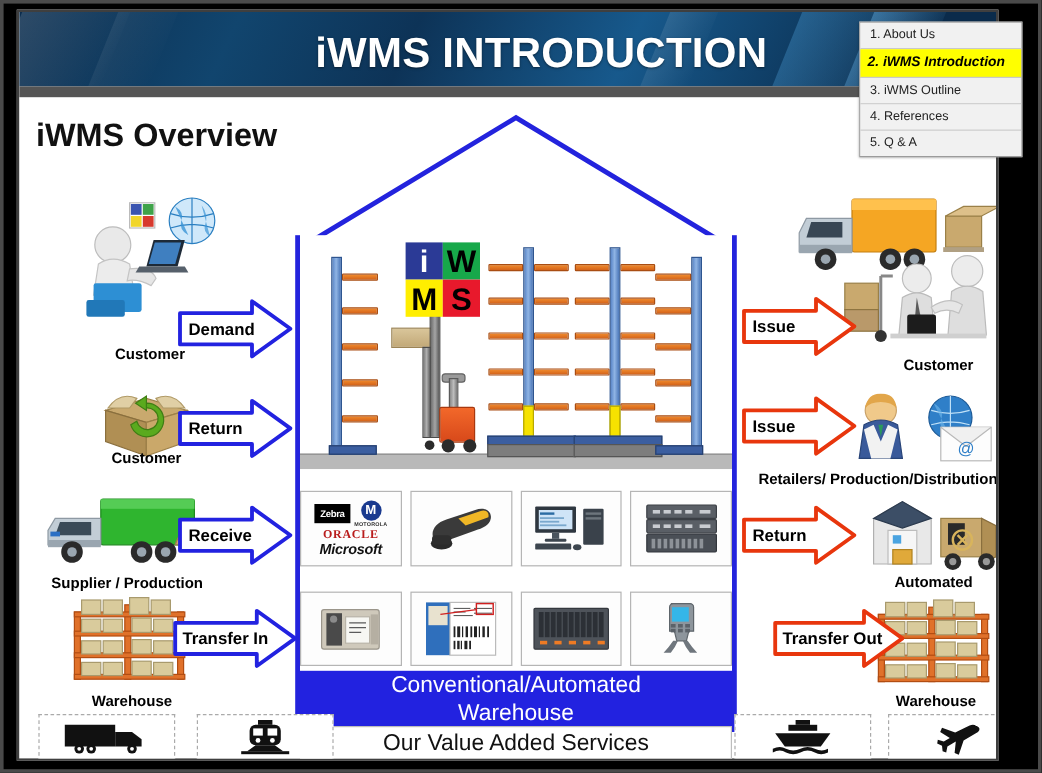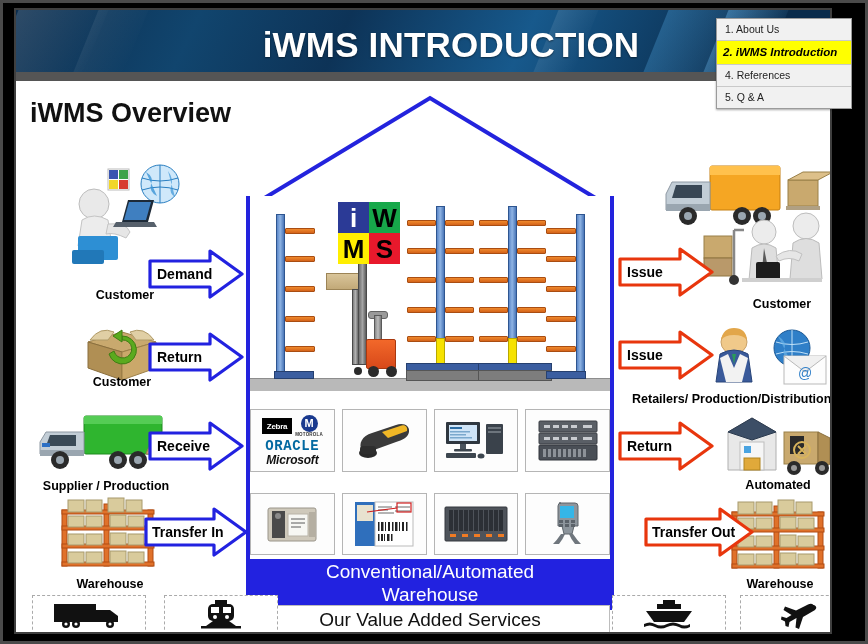--- a/index.html
+++ b/index.html
@@ -74,21 +74,21 @@
   
   #tech-grid{position:absolute;left:16px;top:303px;width:360px;height:160px;
       display:grid;grid-template-columns:repeat(4,1fr);grid-template-rows:1fr 1fr;gap:7px;}
   .tech-cell{border:1px solid #b5b5b5;background:#fdfdfd;display:flex;align-items:center;justify-content:center;overflow:hidden;position:relative;margin-top:14px;}
   .brandstack{display:flex;flex-direction:column;align-items:center;justify-content:center;gap:1px;line-height:1;}
   .brandrow{display:flex;align-items:center;gap:3px;}
   .zebra-logo{background:#000;color:#fff;font-size:8px;font-weight:bold;padding:5px 5px 3px;letter-spacing:-.3px;}
   .moto-logo{display:flex;flex-direction:column;align-items:center;}
   .moto-m{width:17px;height:17px;border-radius:50%;background:#1a3a8f;color:#fff;font-size:11px;font-weight:bold;display:flex;align-items:center;justify-content:center;}
   .moto-txt{font-size:4.5px;font-weight:bold;letter-spacing:.2px;color:#333;margin-top:1px;}
-  .oracle-logo{color:#0369a1;font-size:14px;font-weight:bold;letter-spacing:.6px;font-family:Liberation Mono, monospace;}
+  .oracle-logo{color:#b91c1c;font-size:10px;font-weight:bold;letter-spacing:.6px;font-family:Liberation Serif, serif;}
   .ms-logo{font-style:italic;font-weight:bold;font-size:12px;color:#111;letter-spacing:-.2px;}
 
   
   #blue-banner{position:absolute;left:16px;top:467px;width:360px;height:46px;background:#2222e0;
       color:#fff;font-size:19px;text-align:center;line-height:23px;padding-top:1px;box-sizing:border-box;}
   #value-bar{position:absolute;left:16px;top:513px;width:360px;height:30px;background:#fff;
       border:1px solid #bdbdbd;box-sizing:border-box;display:flex;align-items:center;justify-content:center;
       font-size:19px;color:#111;}
 
   
@@ -650,17 +650,18 @@
       <svg width="42" height="30" viewBox="0 0 42 30">
         <path d="M38 5 q4 2 1 5 l-12 7 l-4 12 l-3.5 -1.5 l1 -9.5 l-7 4 l-1 5 l-3 -1 l-0.5 -4.5 l-4 -2 l0.5 -3 l5 1.5 l5 -3 l-8 -5 l1.5 -3.5 l11 4 l12 -6 q3.5 -1.5 5.5 0.5 Z" fill="#111"></path>
       </svg>
     </div>
 
   </div>
 
   <div id="navmenu">
     <div class="nav-item">1. About Us</div>
     <div class="nav-item active">2. iWMS Introduction</div>
+    <div class="nav-item">3. iWMS Outline</div>
     <div class="nav-item">4. References</div>
     <div class="nav-item">5. Q &amp; A</div>
   </div>
 
 </div>
 
 </body></html>

